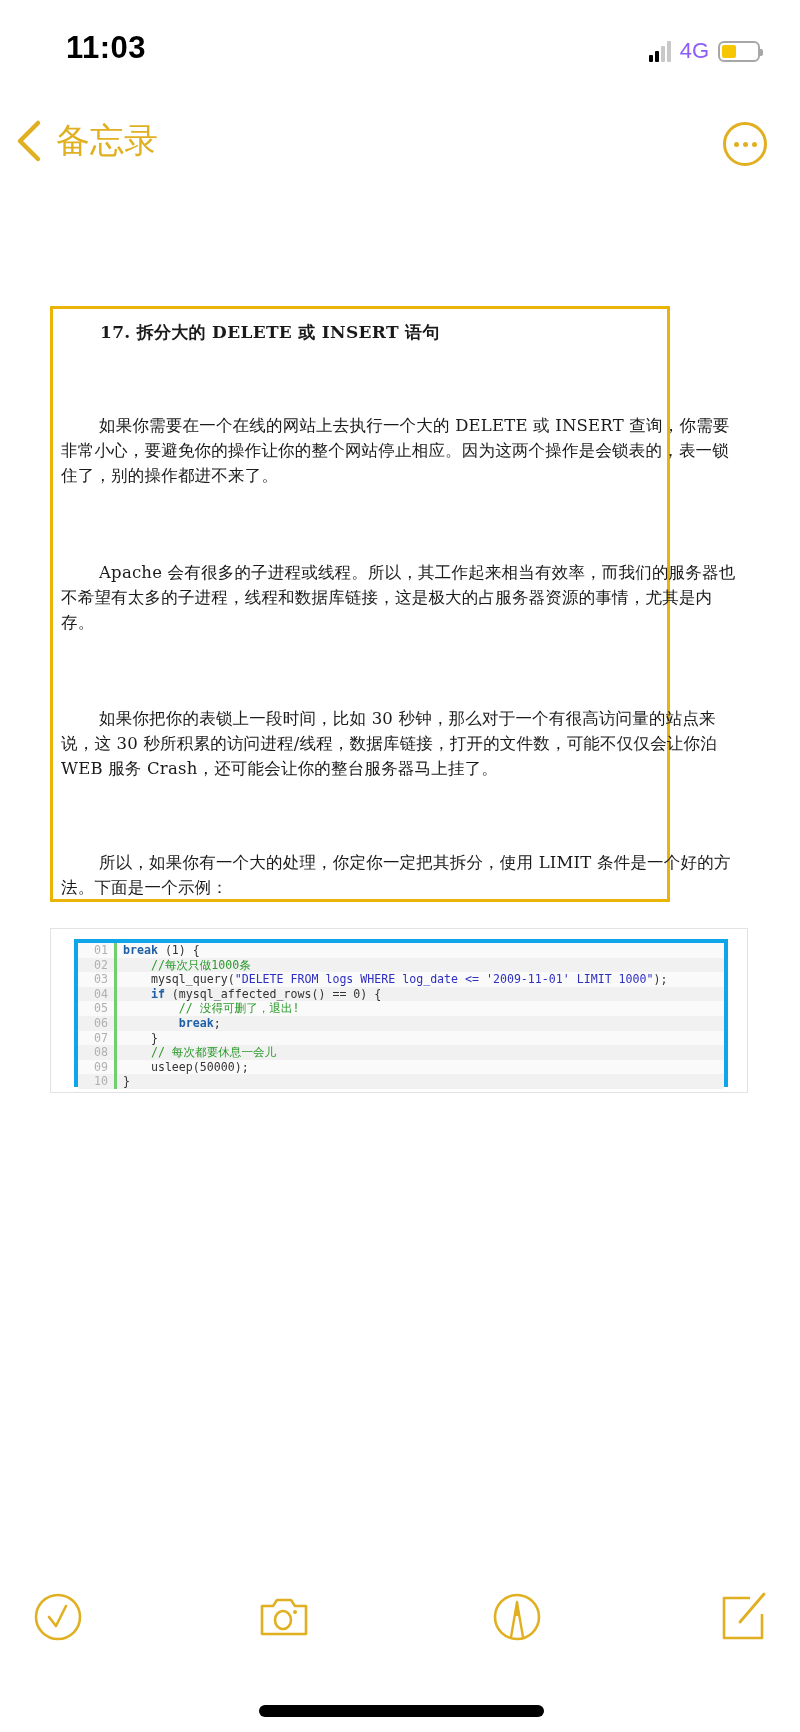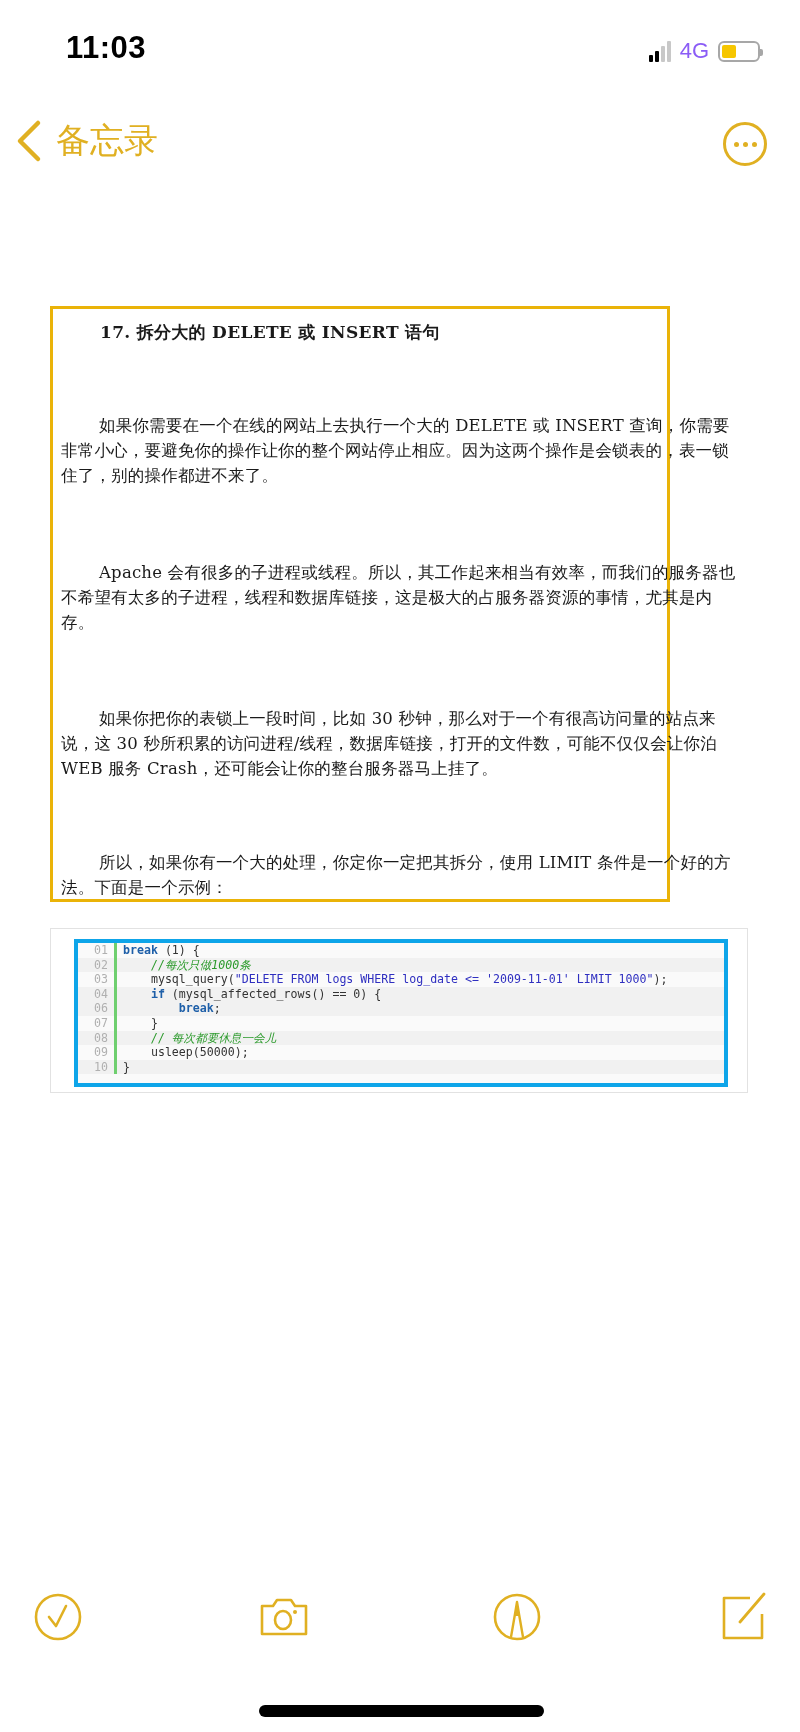--- a/index.html
+++ b/index.html
@@ -38,21 +38,21 @@
     
     .code-image { position: absolute; left: 50px; top: 928px; width: 698px; height: 165px; border: 1px solid #e2e2e2; background: #fff; }
     .code-box { position: absolute; left: 23px; top: 10px; width: 654px; height: 148px; border: 4px solid #0ea5e9; background: #fafafa; font-family: "DejaVu Sans Mono", "Liberation Mono", monospace; font-size: 11.6px; }
     .code-line { position: relative; height: 14.6px; line-height: 14.6px; display: flex; }
     .code-line.alt { background: #f1f1f1; }
     .code-line .ln { width: 36px; text-align: right; padding-right: 6px; color: #b0b0b0; flex: none; }
     .code-line .bar { width: 3px; background: #6fcf6f; flex: none; }
     .code-line .src { padding-left: 6px; white-space: pre; color: #333; }
     .kw { color: #1e5fa8; font-weight: 700; }
     .str { color: #2f2fc0; }
-    .cm { color: #2b9a2b; font-style: italic; }
+    .cm { color: #2b9a2b; }
     .fn { color: #333; }
 
     
     .toolbar { position: absolute; top: 1590px; left: 0; width: 800px; height: 70px; }
     .tool { position: absolute; top: 0; width: 54px; height: 54px; cursor: pointer; }
     .tool svg { width: 100%; height: 100%; }
     .tool-check { left: 31px; }
     .tool-camera { left: 258px; }
     .tool-markup { left: 490px; }
     .tool-compose { left: 718px; }
@@ -115,20 +115,25 @@
       <div class="code-line">
         <span class="ln">03</span>
         <span class="bar"></span>
         <span class="src">    <span class="fn">mysql_query(</span><span class="str">"DELETE FROM logs WHERE log_date &lt;= '2009-11-01' LIMIT 1000"</span><span class="fn">);</span></span>
       </div>
       <div class="code-line alt">
         <span class="ln">04</span>
         <span class="bar"></span>
         <span class="src">    <span class="kw">if</span><span class="fn"> (mysql_affected_rows() == 0) {</span></span>
       </div>
+      <div class="code-line">
+        <span class="ln">05</span>
+        <span class="bar"></span>
+        <span class="src">        <span class="cm">// 没得可删了，退出!</span></span>
+      </div>
       <div class="code-line alt">
         <span class="ln">06</span>
         <span class="bar"></span>
         <span class="src">        <span class="kw">break</span><span class="fn">;</span></span>
       </div>
       <div class="code-line">
         <span class="ln">07</span>
         <span class="bar"></span>
         <span class="src">    <span class="fn">}</span></span>
       </div>

